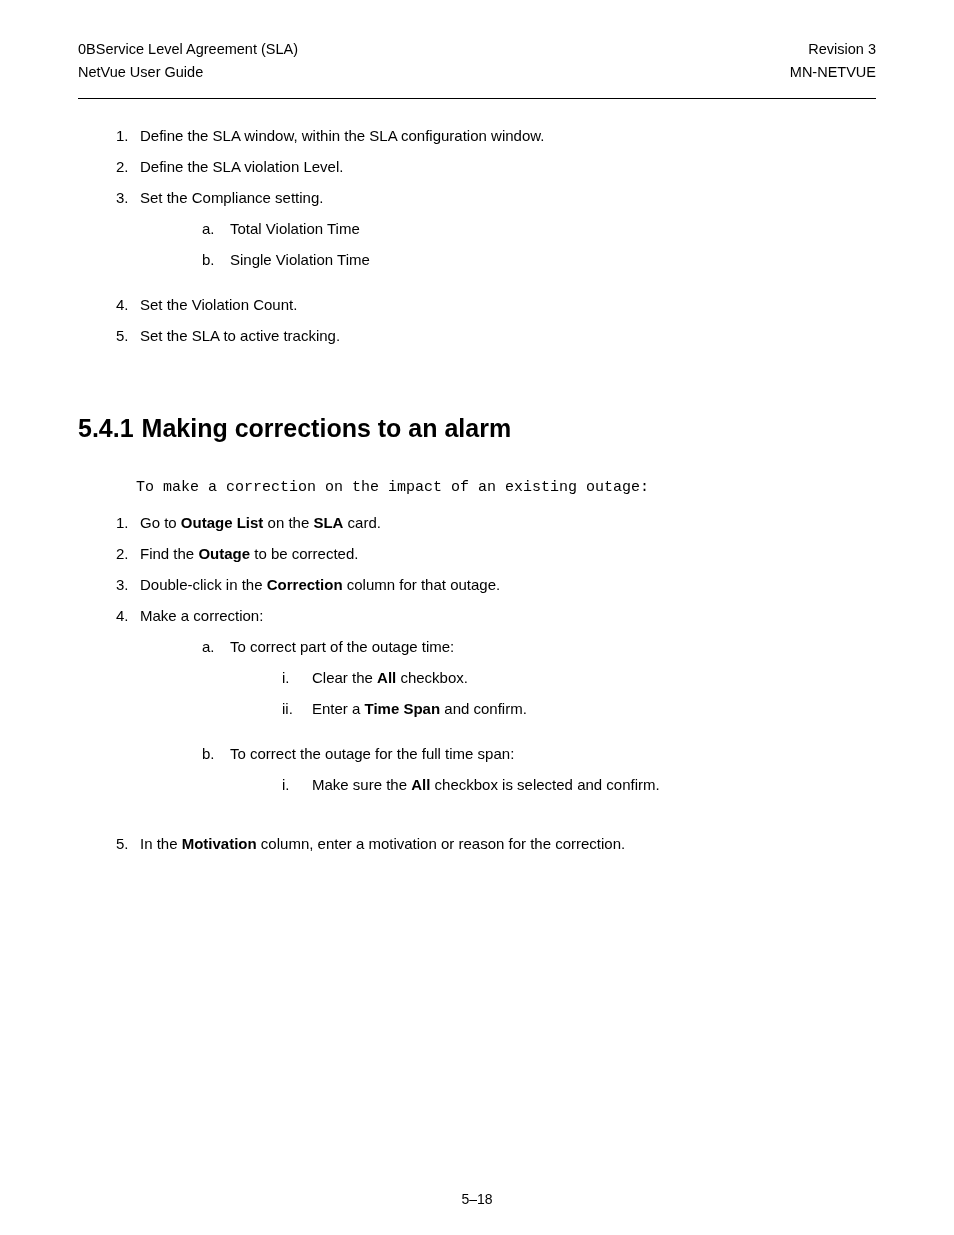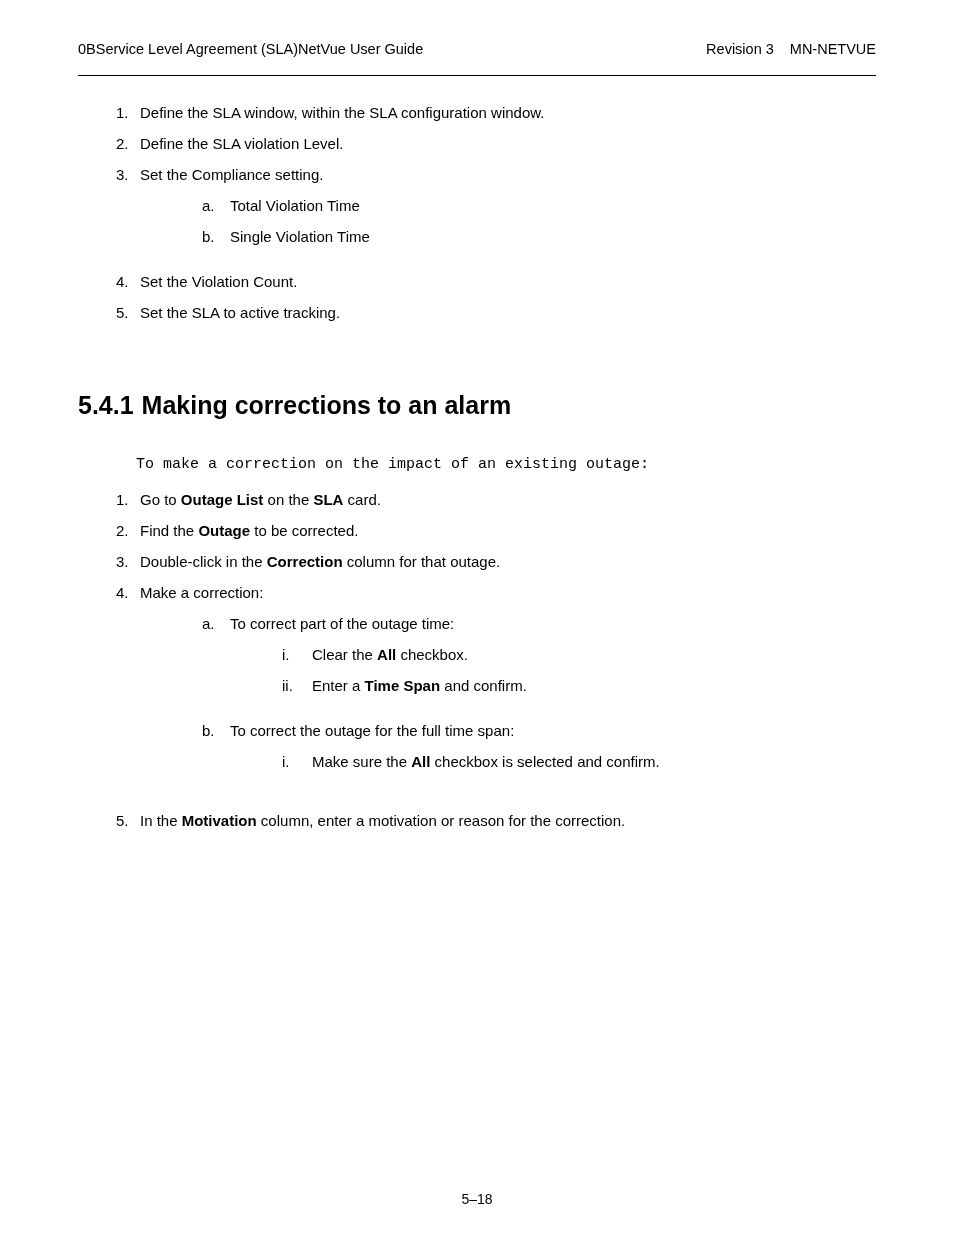--- a/index.html
+++ b/index.html
@@ -22,25 +22,24 @@
       display: flex;
       justify-content: space-between;
       font-size: 14.5px;
       line-height: 1.6;
       padding-bottom: 14px;
       border-bottom: 1.5px solid #000;
       margin-bottom: 28px;
     }
     .header-left, .header-right {
       display: flex;
-      flex-direction: row;
+      flex-direction: column;
     }
     .header-right {
       text-align: right;
-      gap: 16px;
     }
     .section-heading {
       font-size: 20.5px;
       font-weight: bold;
       margin-bottom: 20px;
     }
     .section-heading .num {
       display: inline-block;
       width: 58px;
     }

